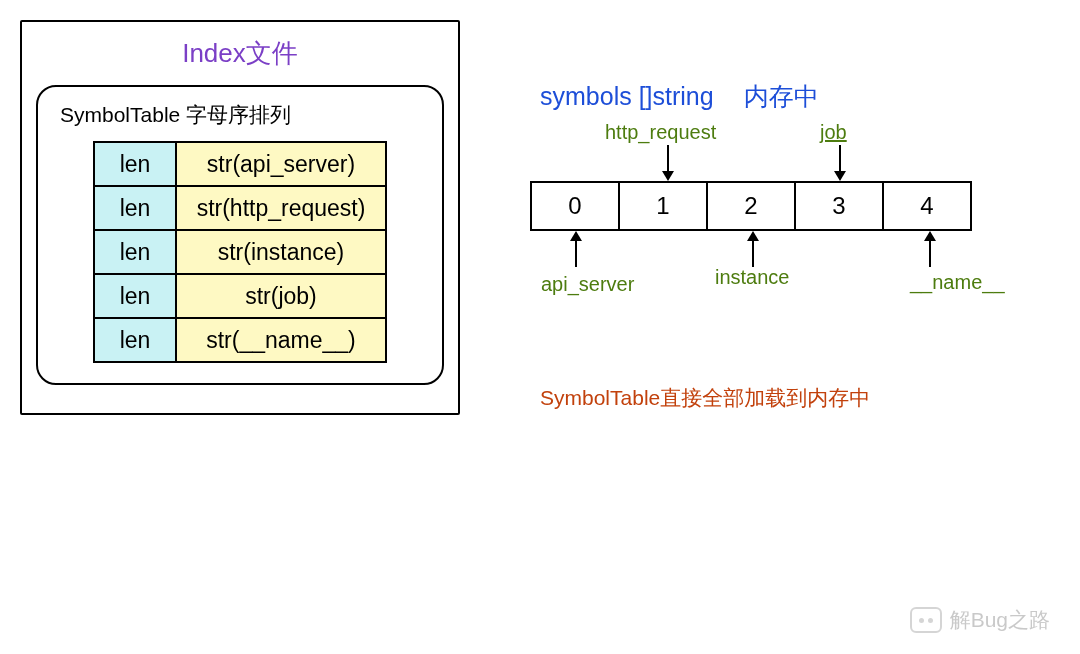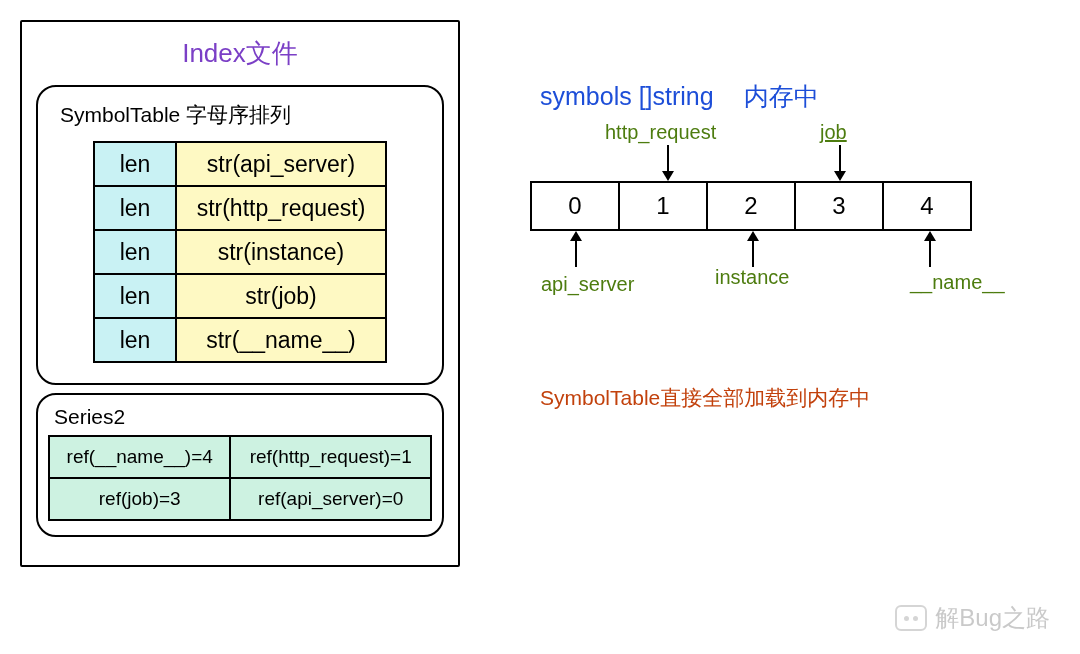--- a/index.html
+++ b/index.html
@@ -137,21 +137,21 @@
   
   .watermark {
     position: absolute;
     right: 30px;
     bottom: 20px;
     display: flex;
     align-items: center;
     gap: 8px;
     opacity: 0.35;
     color: #666;
-    font-size: 24px;
+    font-size: 21px;
   }
   .wm-icon {
     width: 32px; height: 26px;
     border: 2px solid #888;
     border-radius: 6px;
     position: relative;
   }
   .wm-icon::before, .wm-icon::after {
     content: "";
     position: absolute;
@@ -192,35 +192,20 @@
           <td class="str-cell">str(job)</td>
         </tr>
         <tr>
           <td class="len-cell">len</td>
           <td class="str-cell">str(__name__)</td>
         </tr>
       </tbody>
         </table>
     </div>
 
-    <div class="panel series-panel">
-      <div class="series-title">Series2</div>
-      <table class="series-tab">
-        <tbody>
-            <tr>
-          <td>ref(__name__)=4</td>
-          <td>ref(http_request)=1</td>
-        </tr>
-        <tr>
-          <td>ref(job)=3</td>
-          <td>ref(api_server)=0</td>
-        </tr>
-      </tbody>
-        </table>
-    </div>
   </div>
 
   <div class="right">
     <div class="mem-title">
       <span>symbols []string</span><span class="gap"></span><span>内存中</span>
     </div>
 
     <div class="arrow-row">
       <div class="top-label" style="left:95px; top:0;">http_request</div>
       <div class="top-label" style="left:310px; top:0;text-decoration:underline;">job</div>

